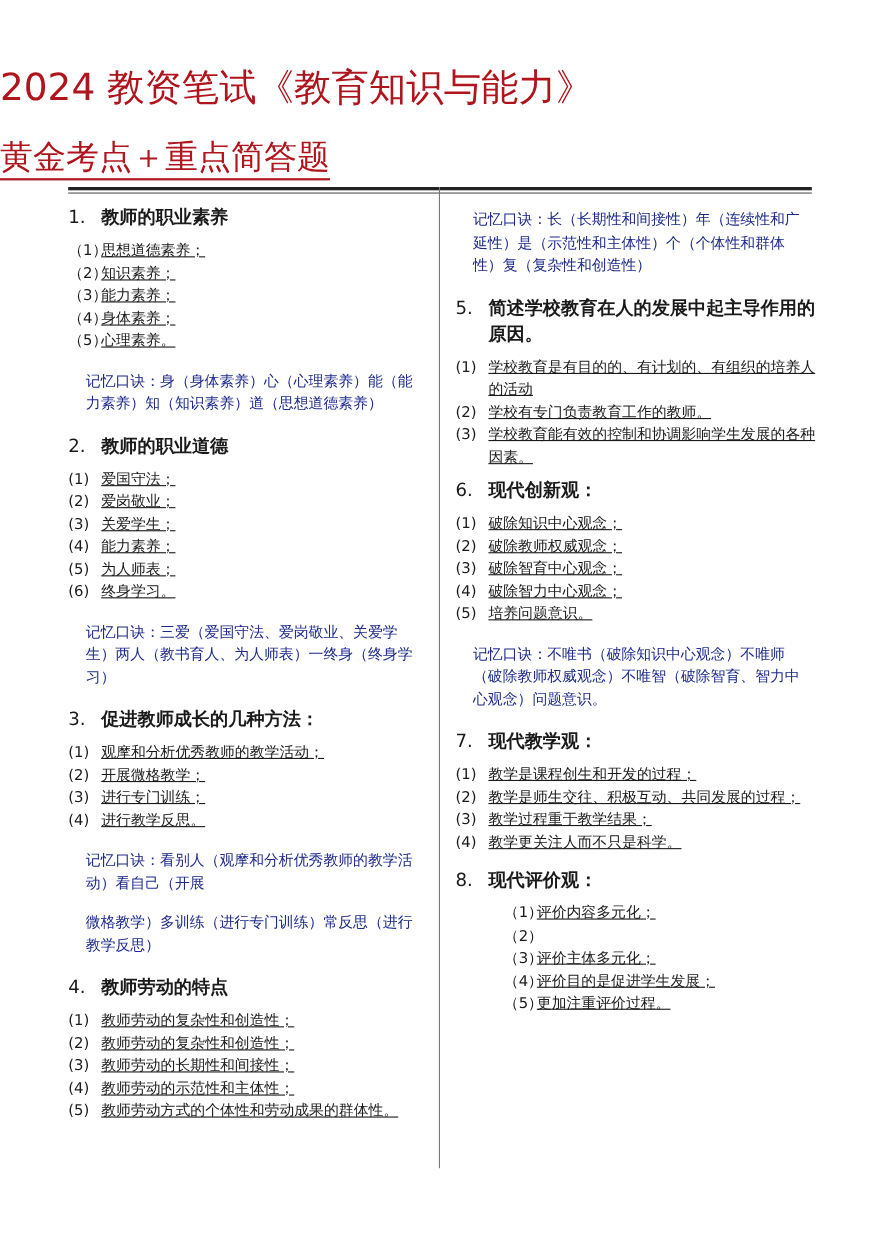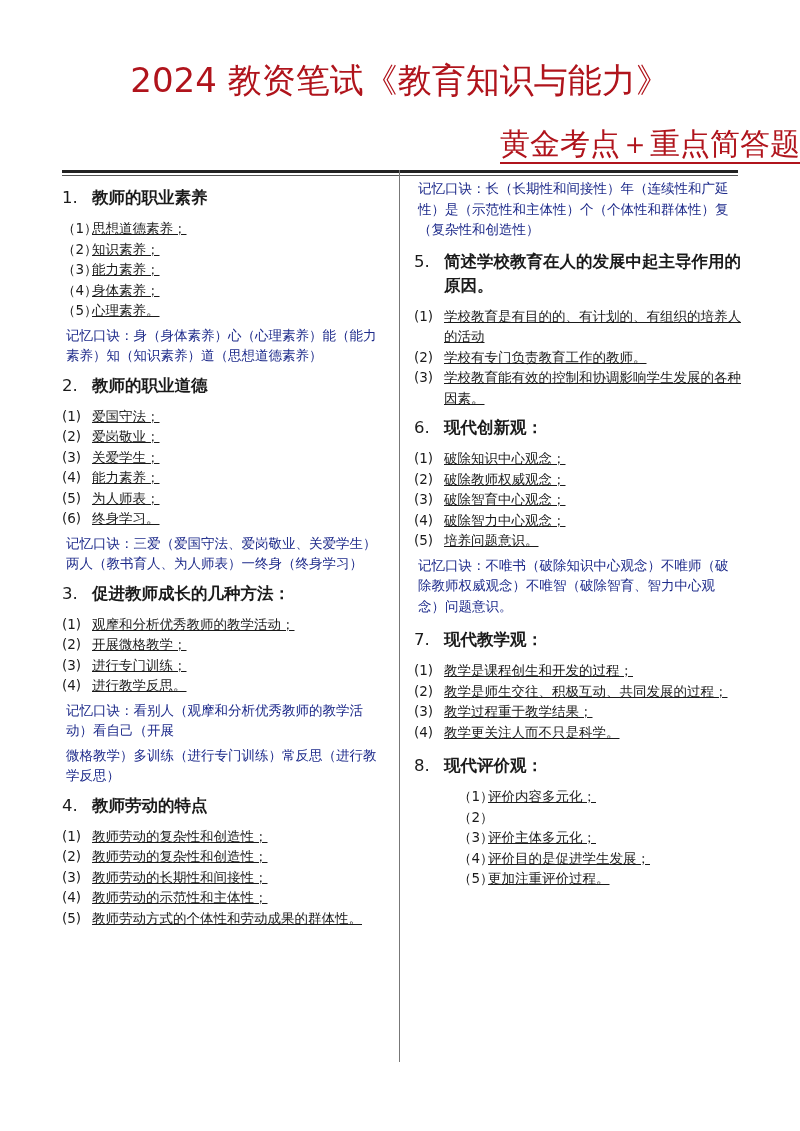--- a/index.html
+++ b/index.html
@@ -1,37 +1,37 @@
 <!DOCTYPE html>
 <html><head>
 <meta charset="utf-8">
 <style>
   html, body { margin: 0; padding: 0; background: #ffffff; }
   body { width: 800px; height: 1131px; position: relative; overflow: hidden;
          font-family: "DejaVu Sans", "Liberation Sans", sans-serif; color: #1a1a1a; }
-  .title { position: absolute; top: 58px; left: 0; width: 800px; text-align: center;
+  .title { position: absolute; top: 58px; left: 0; width: 800px; 
            font-size: 34px; color: #b0141c; letter-spacing: 0px; line-height: 44px; font-weight: normal; }
-  .subtitle { position: absolute; top: 124px; left: 0; width: 800px; text-align: right;
+  .subtitle { position: absolute; top: 124px; left: 0; width: 800px; text-align: left;
               line-height: 40px; }
   .subtitle span { font-size: 30px; color: #b0141c; border-bottom: 2px solid #b0141c; padding-bottom: 1px; }
   .rule { position: absolute; left: 62px; width: 676px; top: 170px; height: 0;
           border-top: 3px solid #222; }
   .rule2 { position: absolute; left: 62px; width: 676px; top: 175px; height: 0;
            border-top: 1px solid #555; }
   .col-divider { position: absolute; left: 399px; top: 170px; width: 1px; height: 892px; background: #777; }
   .col { position: absolute; top: 178px; }
   .col-left { left: 62px; width: 330px; }
   .col-right { left: 414px; width: 330px; }
   .section { margin: 0; }
   .heading { font-size: 16.5px; font-weight: bold; line-height: 24px; display: flex; margin: 8px 0 8px 0; }
   .heading .num { font-weight: normal; width: 30px; flex: none; }
   .item { font-size: 13.5px; line-height: 20.5px; display: flex; }
   .item .n { flex: none; width: 30px; }
   .item .t { flex: 1; text-decoration: underline; }
-  .mnemonic { font-size: 13.5px; line-height: 20.5px; color: #1d2a8a; margin: 4px; }
+  .mnemonic { font-size: 13.5px; line-height: 20.5px; color: #1d2a8a; margin: 16px; }
   .indent .item { padding-left: 44px; }
 </style>
 </head>
 <body>
 
 <div class="title">2024 教资笔试《教育知识与能力》</div>
 <div class="subtitle"><span>黄金考点＋重点简答题</span></div>
 <div class="rule"></div>
 <div class="rule2"></div>
 <div class="col-divider"></div>

